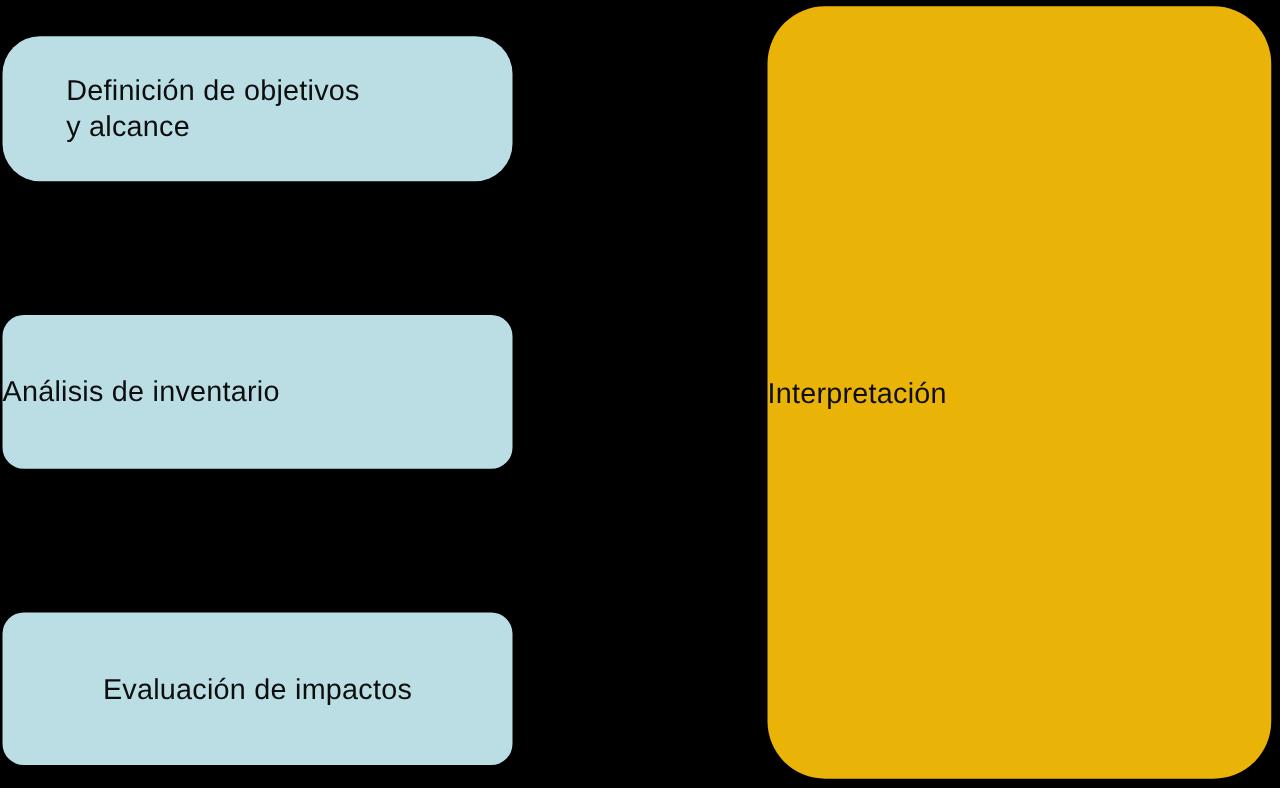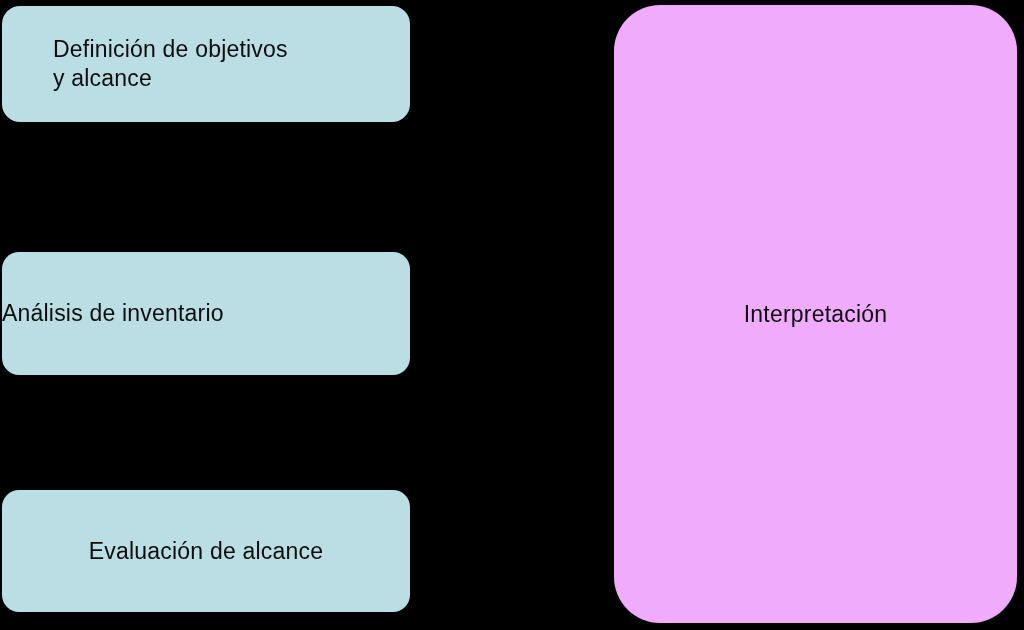--- a/index.html
+++ b/index.html
@@ -31,24 +31,24 @@
     font-size: 23px;
     line-height: 29px;
     letter-spacing: 0.2px;
     white-space: pre-line;
     width: 100%;
   }
 
   
   #box-objetivos {
     left: 2px;
-    top: 6px;
+    top: 29px;
     width: 408px;
     height: 116px;
-    border-radius: 18px;
+    border-radius: 30px;
     padding: 0 0 0 51px;
   }
   #box-objetivos .stage-label {
     text-align: left;
   }
 
   
   #box-inventario {
     left: 2px;
     top: 252px;
@@ -74,25 +74,25 @@
     text-align: center;
   }
 
   
   #box-interpretacion {
     position: absolute;
     left: 614px;
     top: 5px;
     width: 403px;
     height: 618px;
-    background: #f0abfc;
+    background: #eab308;
     border-radius: 46px;
     display: flex;
     align-items: center;
-    justify-content: center;
+    justify-content: flex-start;
     box-sizing: border-box;
   }
   #box-interpretacion .stage-label {
     color: #0d0d0d;
     font-family: "Liberation Sans", sans-serif;
     font-size: 23px;
     line-height: 29px;
     letter-spacing: 0.2px;
     text-align: center;
   }
@@ -105,20 +105,20 @@
   <div class="stage-box" id="box-objetivos">
     <span class="stage-label">Definición de objetivos
 y alcance</span>
   </div>
 
   <div class="stage-box" id="box-inventario">
     <span class="stage-label">Análisis de inventario</span>
   </div>
 
   <div class="stage-box" id="box-impactos">
-    <span class="stage-label">Evaluación de alcance</span>
+    <span class="stage-label">Evaluación de impactos</span>
   </div>
 
   <div id="box-interpretacion">
     <span class="stage-label">Interpretación</span>
   </div>
 
 </div>
 
 </body></html>

